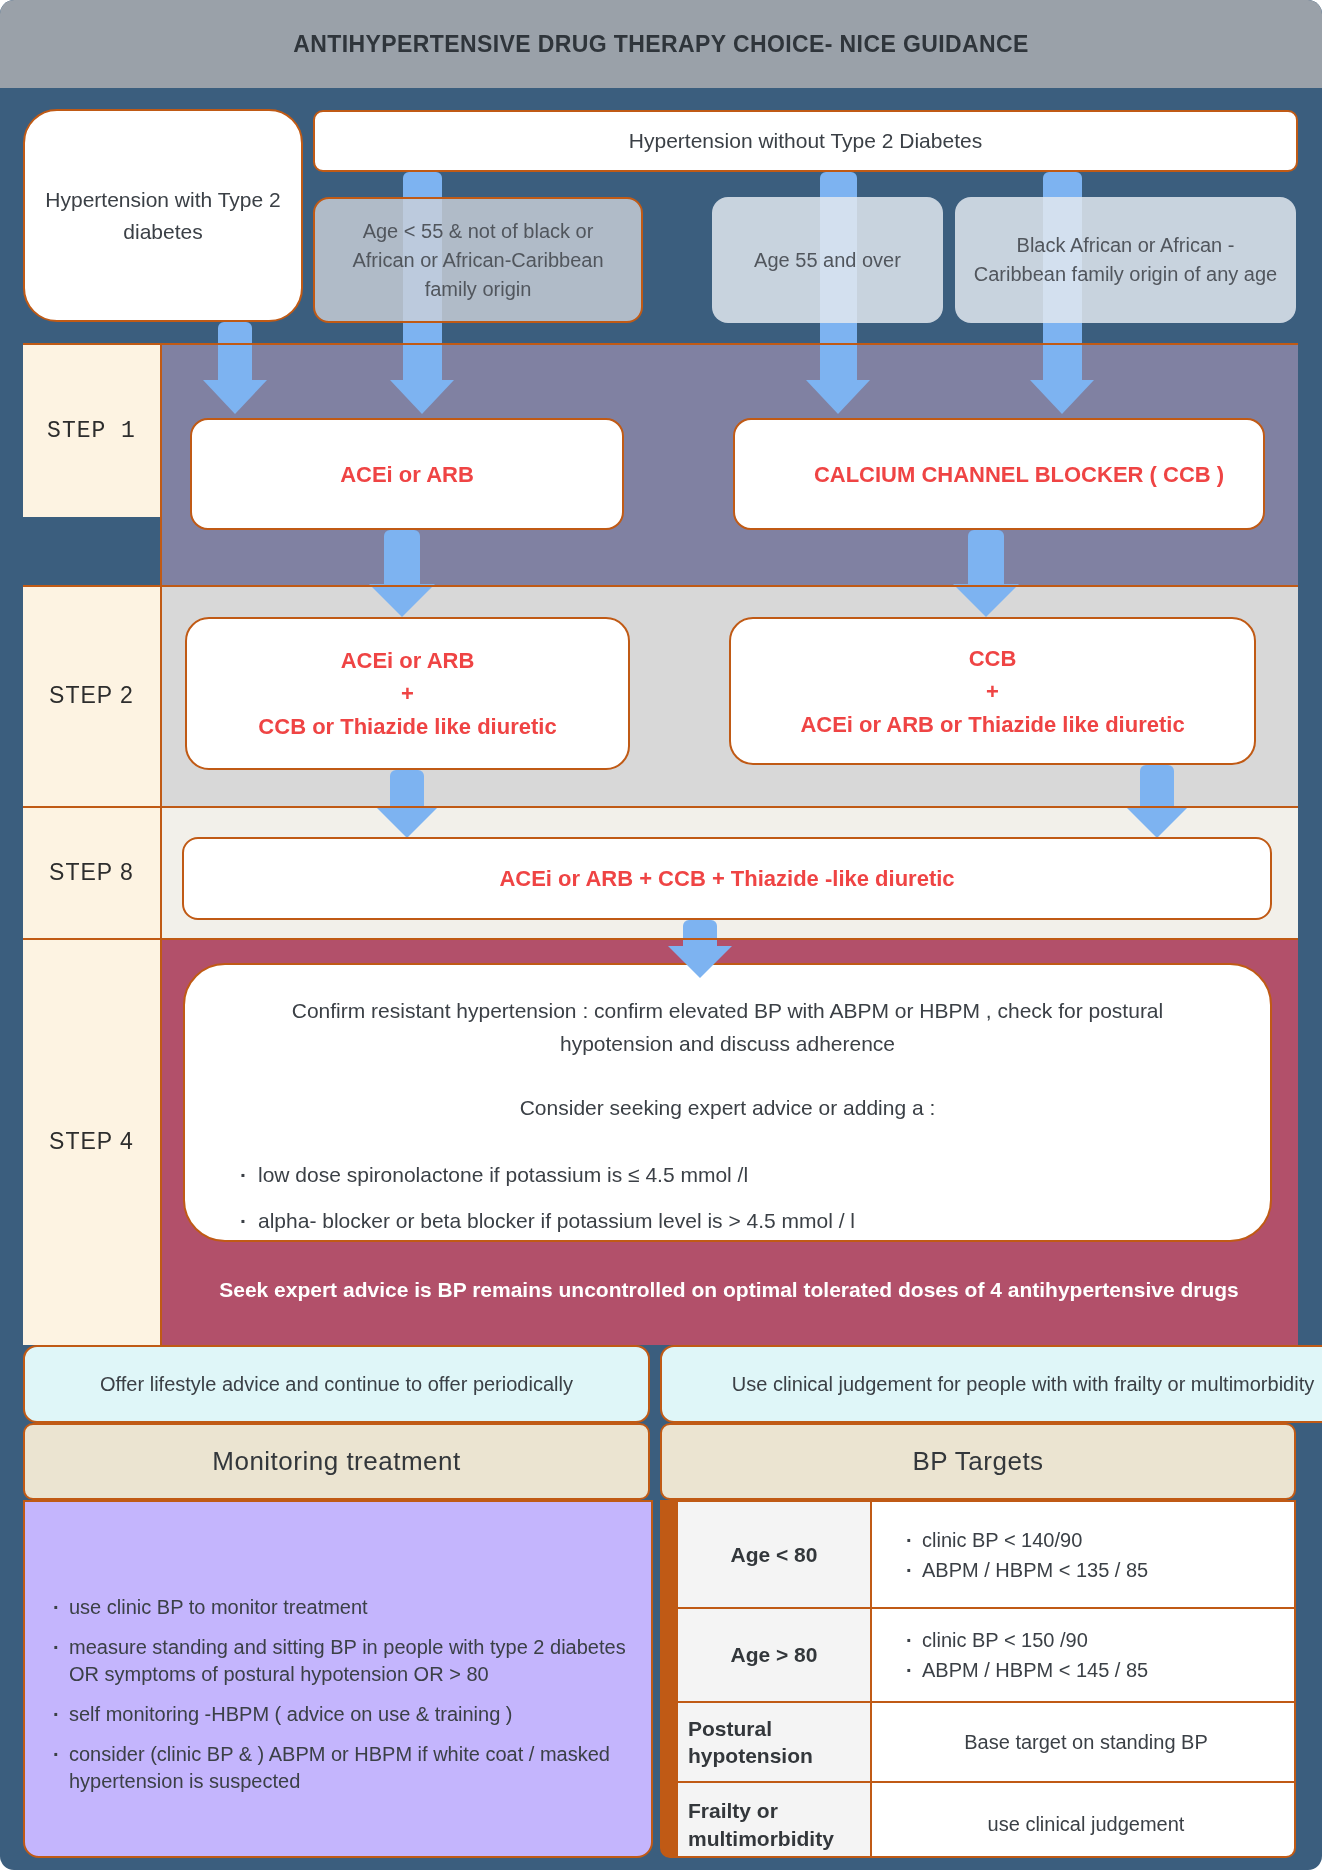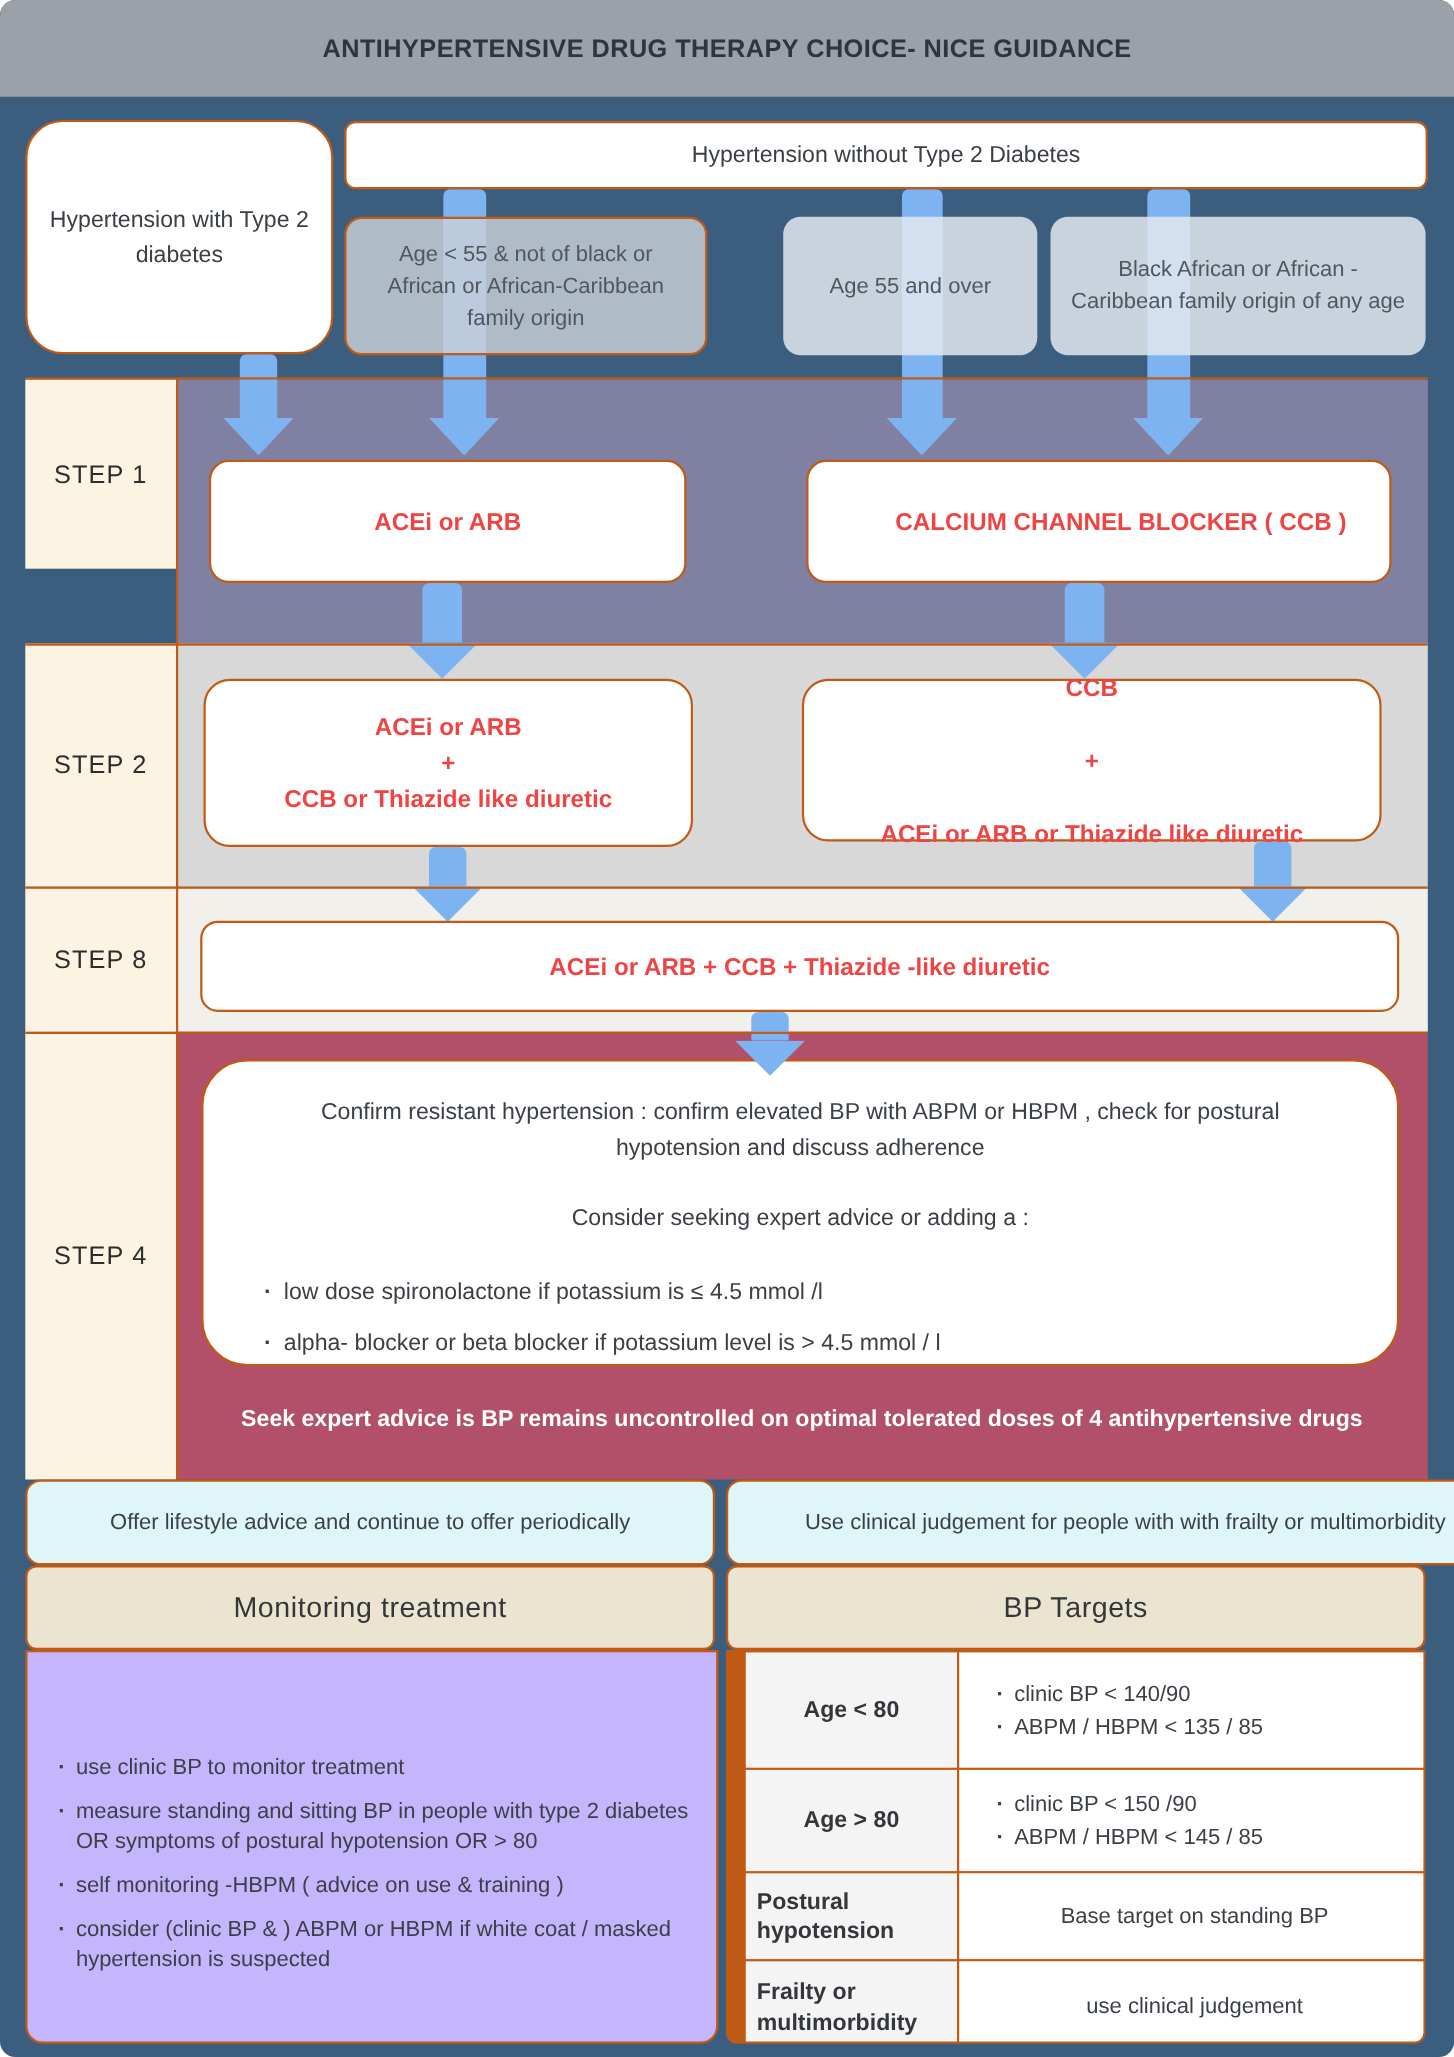--- a/index.html
+++ b/index.html
@@ -74,21 +74,21 @@
 
   <div class="abs cat" style="left:313px;top:197px;width:330px;height:126px;background:rgba(203,208,216,0.82);border:2px solid #c05a15;">Age &lt; 55 &amp; not of black or African or African-Caribbean family origin</div>
   <div class="abs cat" style="left:712px;top:197px;width:231px;height:126px;background:rgba(226,231,238,0.85);">Age 55 and over</div>
   <div class="abs cat" style="left:955px;top:197px;width:341px;height:126px;background:rgba(226,231,238,0.85);">Black African or African - Caribbean family origin of any age</div>
 
   <div class="band" style="top:345px;height:240px;background:#8081a2;"></div>
   <div class="band" style="top:585px;height:221px;background:#d8d8d8;"></div>
   <div class="band" style="top:806px;height:132px;background:#f2f0ea;"></div>
   <div class="band" style="top:938px;height:407px;background:#b2506a;"></div>
 
-  <div class="stepcell" style="top:345px;height:172px;">STEP 1</div>
+  <div class="stepcell" style="top:345px;height:172px;font-family:Liberation Mono, monospace;">STEP 1</div>
   <div class="stepcell" style="top:585px;height:221px;">STEP 2</div>
   <div class="stepcell" style="top:806px;height:132px;">STEP 8</div>
   <div class="stepcell" style="top:938px;height:407px;">STEP 4</div>
 
   <div class="oline" style="left:23px;top:343px;width:1275px;height:2px;"></div>
   <div class="oline" style="left:23px;top:585px;width:1275px;height:2px;"></div>
   <div class="oline" style="left:23px;top:806px;width:1275px;height:2px;"></div>
   <div class="oline" style="left:23px;top:938px;width:1275px;height:2px;"></div>
   <div class="oline" style="left:160px;top:345px;width:2px;height:1000px;"></div>
 
@@ -103,21 +103,21 @@
   <div class="ribbon" style="left:384px;top:530px;width:36px;height:54px;"></div>
   <div class="ahead" style="left:369px;top:584px;width:66px;height:33px;"></div>
   <div class="ribbon" style="left:968px;top:530px;width:36px;height:54px;"></div>
   <div class="ahead" style="left:953px;top:584px;width:66px;height:33px;"></div>
 
   <div class="abs wbox z3" style="left:185px;top:617px;width:445px;height:153px;border-radius:24px;flex-direction:column;">
     <div class="drug">ACEi or ARB</div>
     <div class="drug">+</div>
     <div class="drug">CCB or Thiazide like diuretic</div>
   </div>
-  <div class="abs wbox z3" style="left:729px;top:617px;width:527px;height:148px;border-radius:24px;flex-direction:column;gap:33px;">
+  <div class="abs wbox z3" style="left:729px;top:617px;width:527px;height:148px;border-radius:24px;flex-direction:column;">
     <div class="drug">CCB</div>
     <div class="drug">+</div>
     <div class="drug">ACEi or ARB or Thiazide like diuretic</div>
   </div>
 
   <div class="ribbon" style="left:390px;top:770px;width:34px;height:36px;"></div>
   <div class="ahead" style="left:375px;top:806px;width:64px;height:32px;"></div>
   <div class="ribbon" style="left:1140px;top:765px;width:34px;height:41px;"></div>
   <div class="ahead" style="left:1125px;top:806px;width:64px;height:32px;"></div>
 

